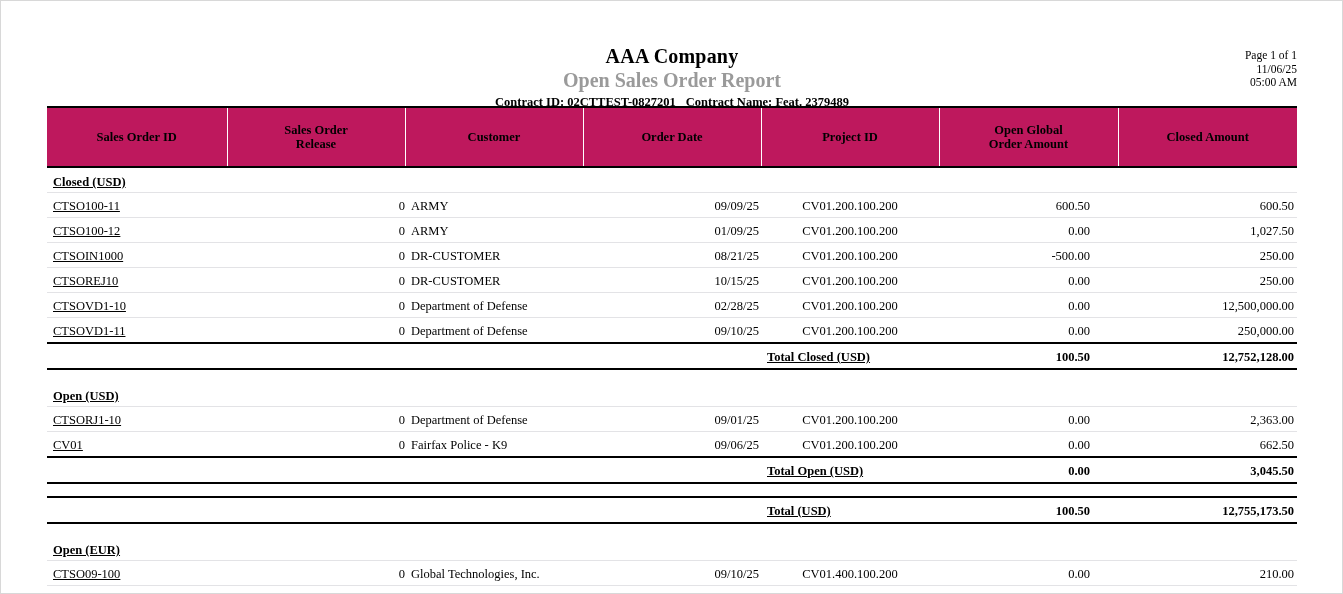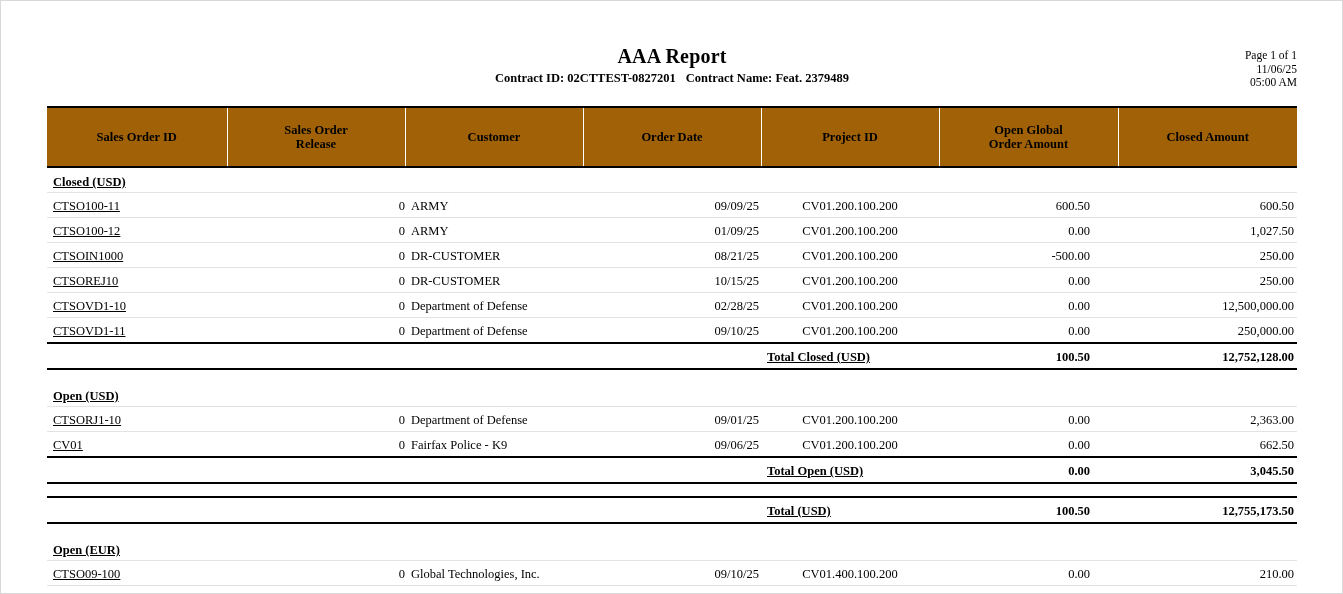--- a/index.html
+++ b/index.html
@@ -75,21 +75,21 @@
     margin-top: 5px;
   }
 
   
   table.grid {
     width: 100%;
     border-collapse: collapse;
     font-size: 12.5px;
   }
   table.grid th {
-    background: #a16207;
+    background: #be185d;
     border-right: 1px solid #ffffff;
     border-bottom: 2px solid #000;
     font-weight: bold;
     font-size: 12.5px;
     text-align: center;
     padding: 8px 4px;
     height: 42px;
     vertical-align: middle;
     line-height: 14px;
   }
@@ -160,21 +160,22 @@
   }
 </style>
 </head>
 <body>
 
 <div class="page">
   <div class="report">
 
     <div class="hdr">
       <div class="hdr-center">
-        <div class="company">AAA Report</div>
+        <div class="company">AAA Company</div>
+        <div class="report-title">Open Sales Order Report</div>
         <div class="contract-line">
           <span>Contract ID: 02CTTEST-0827201</span><span class="gap"></span><span>Contract Name: Feat. 2379489</span>
         </div>
       </div>
       <div class="hdr-right">
         <div>Page 1 of 1</div>
         <div>11/06/25</div>
         <div>05:00 AM</div>
       </div>
     </div>

